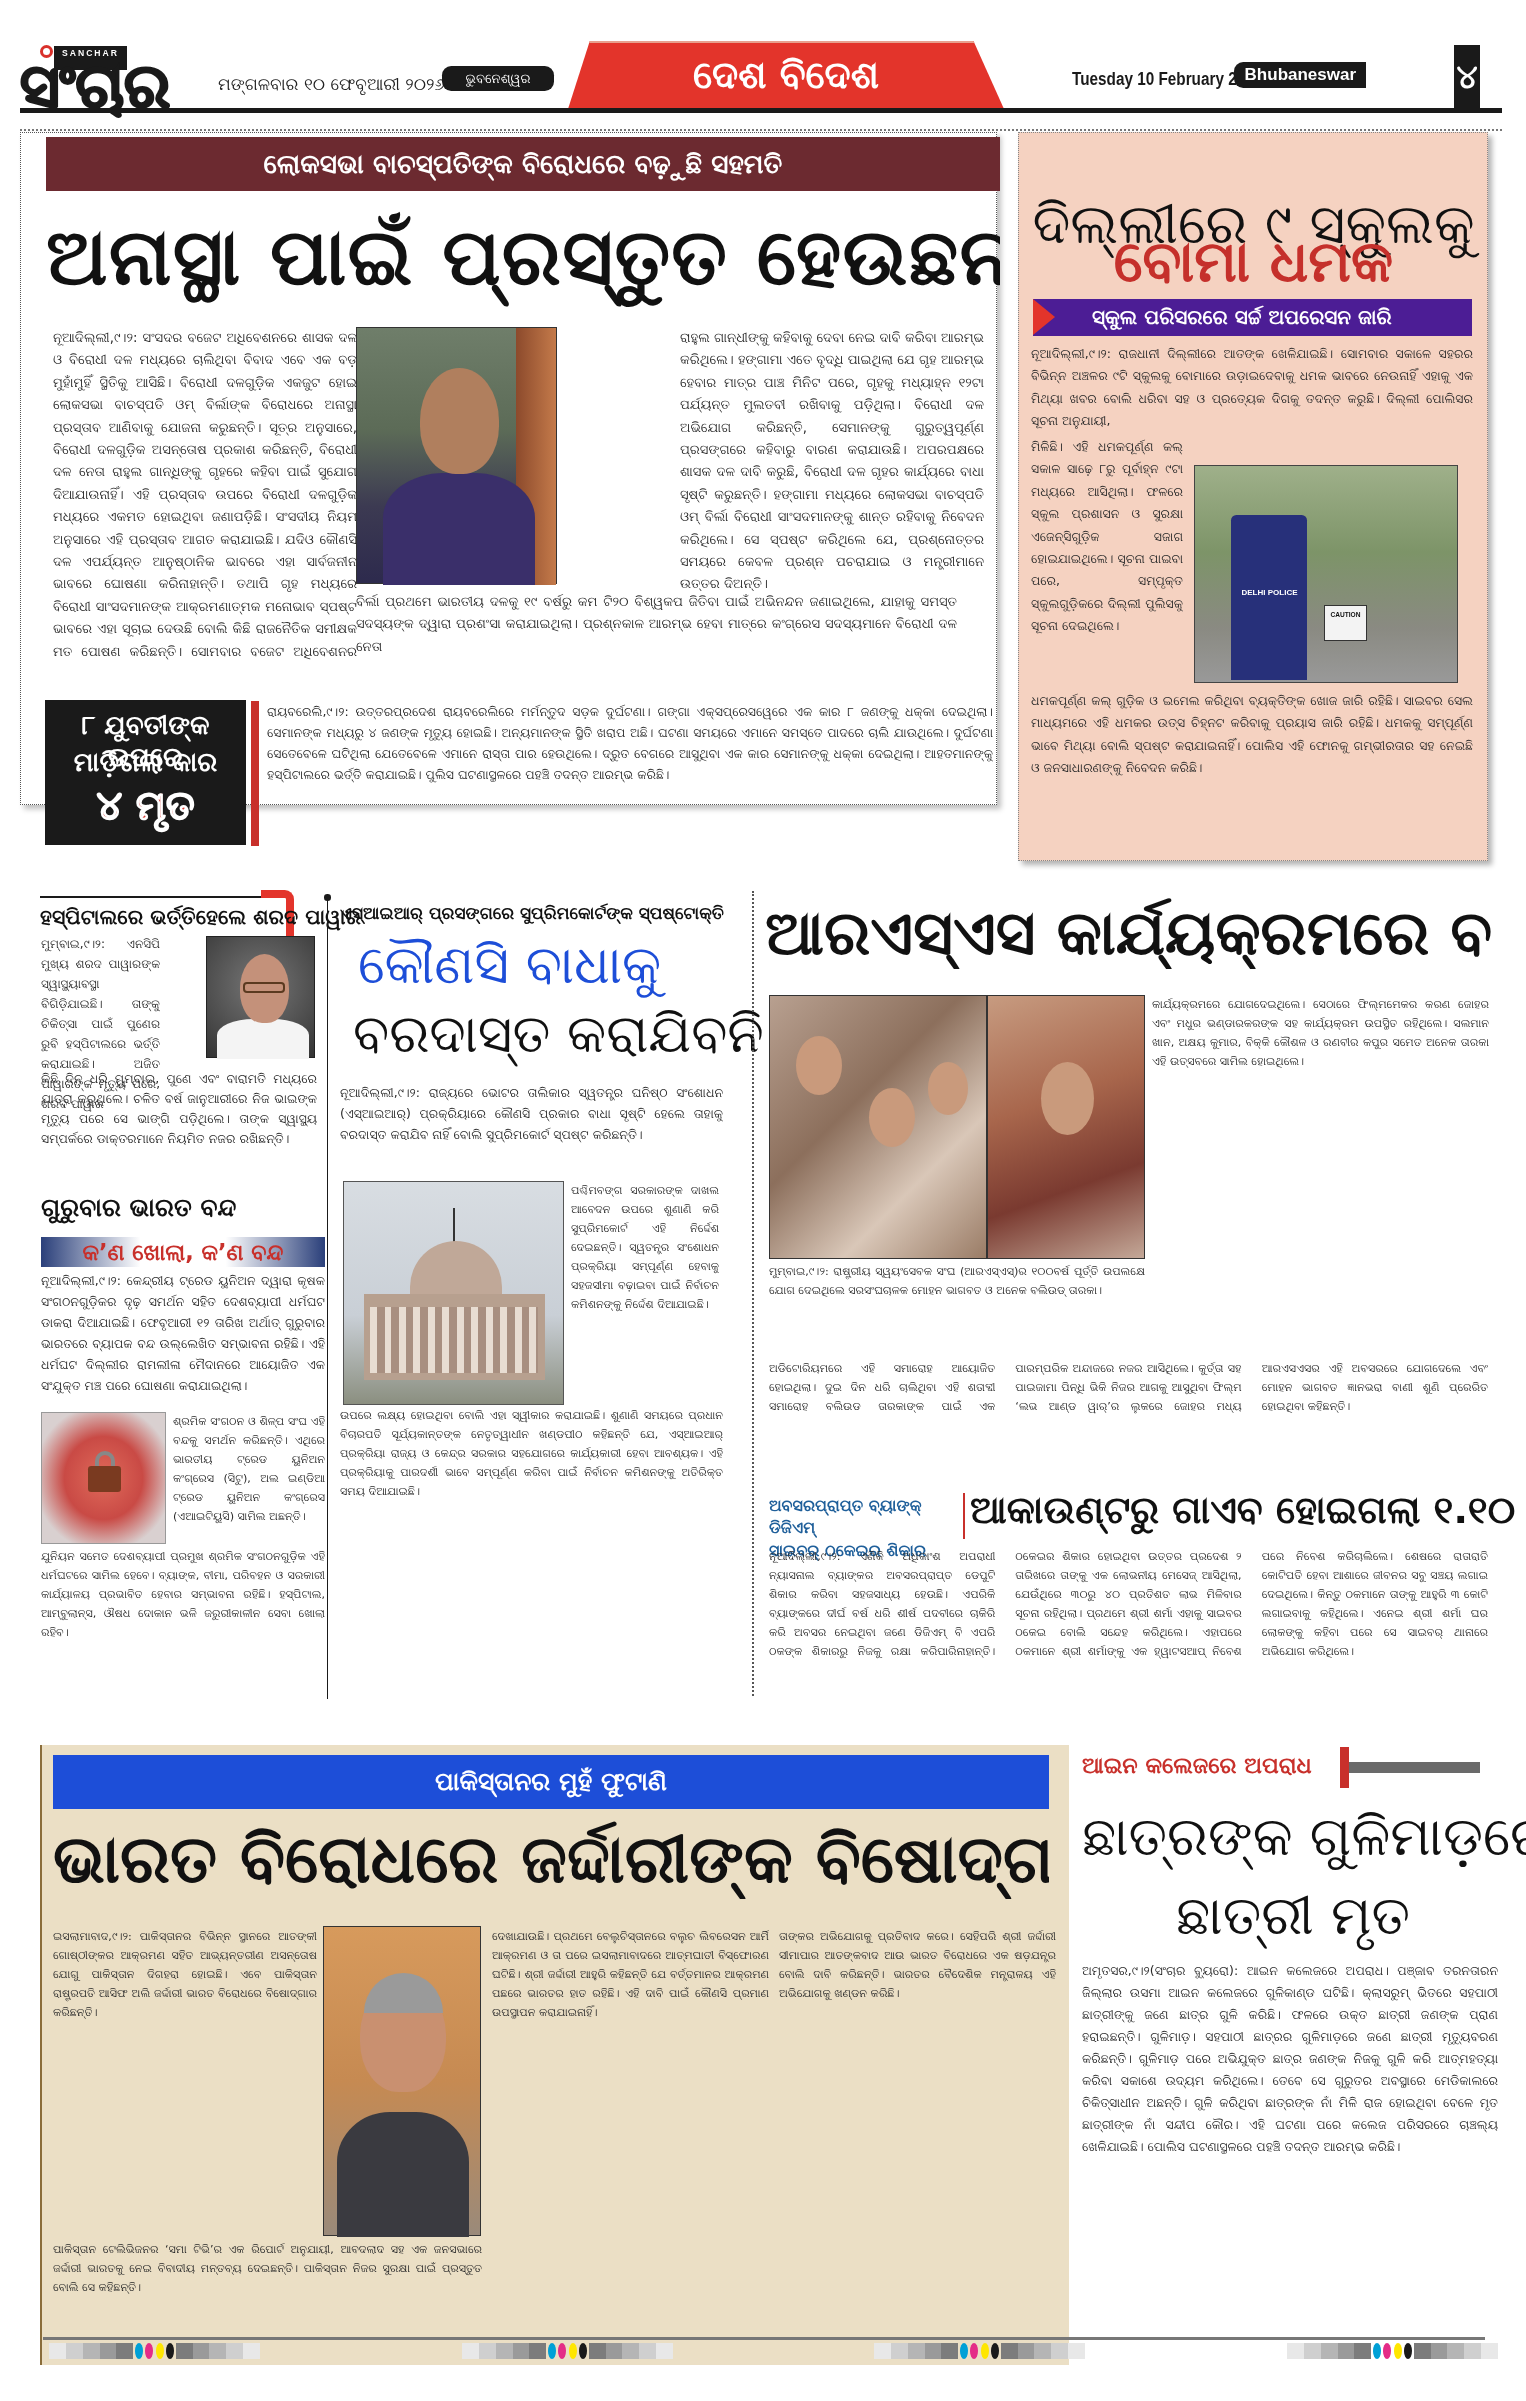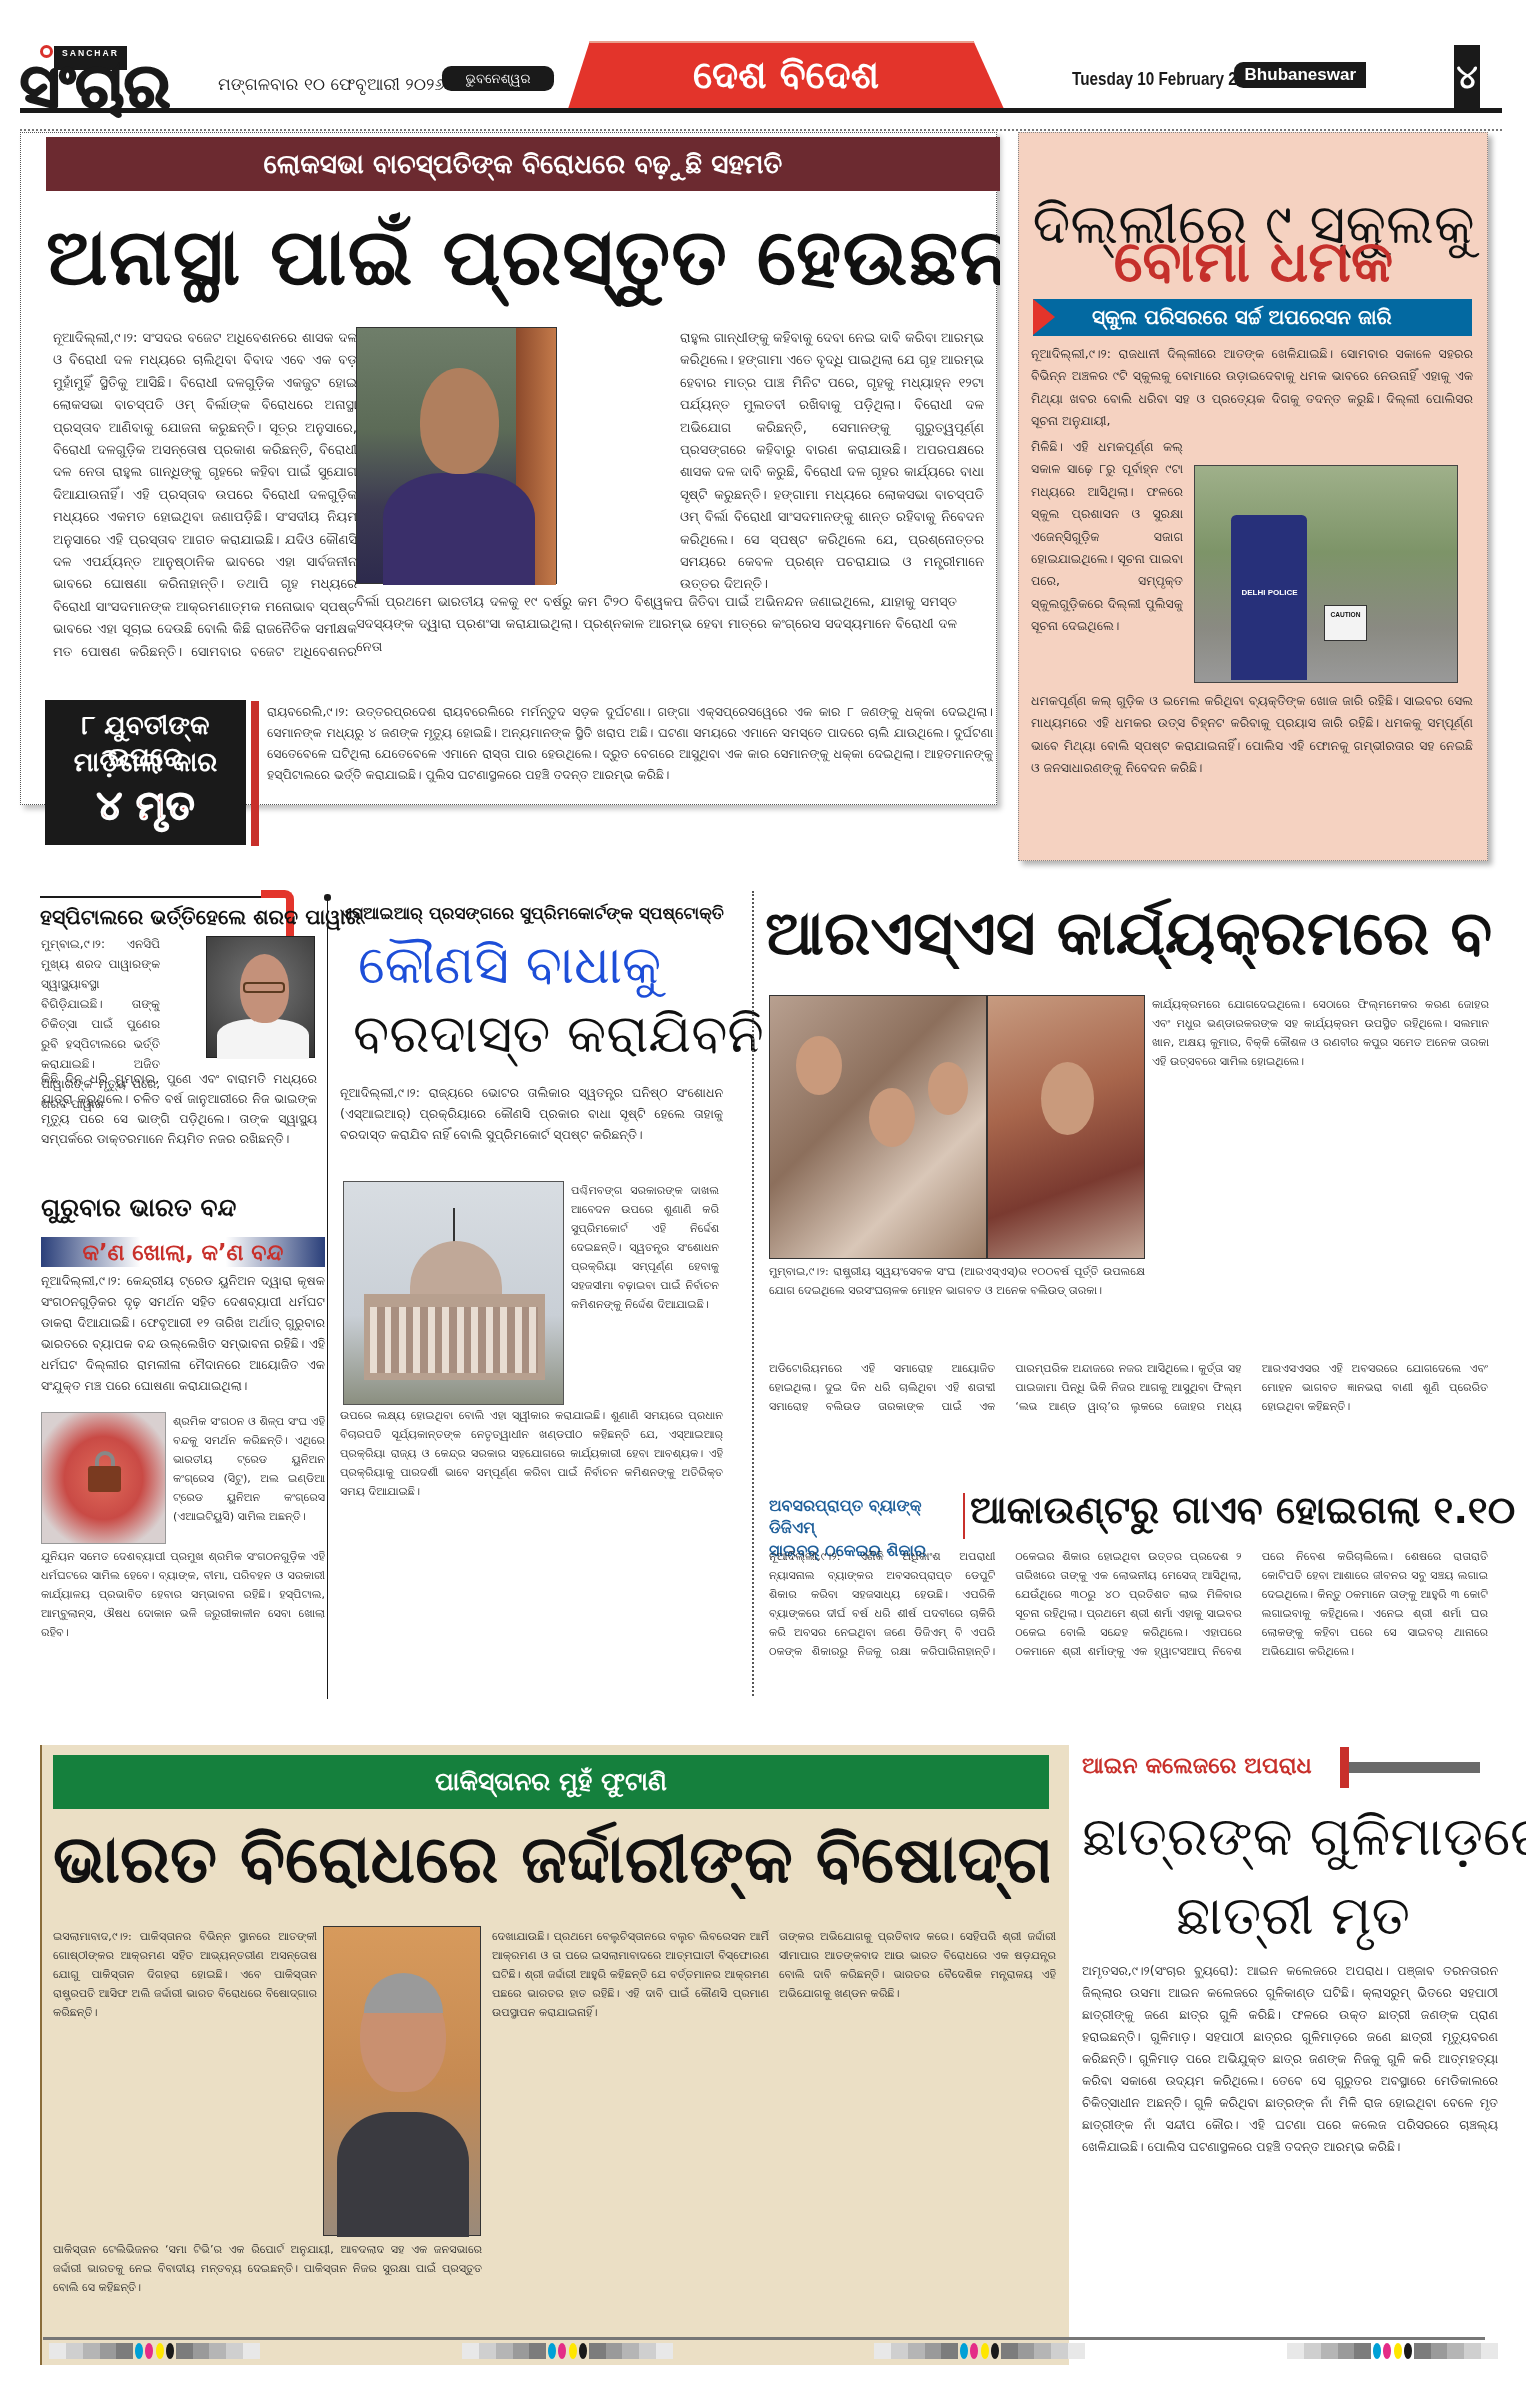--- a/index.html
+++ b/index.html
@@ -30,21 +30,21 @@
   .lead-photo .face { position:absolute; left: 63px; top: 40px; width: 79px; height: 106px; border-radius: 50% 50% 45% 45%; background: #b07f5e; }
   .lead-photo .suit { position:absolute; left: 26.4px; top: 145px; width: 152px; height: 112px; border-radius: 40% 40% 0 0; background: #3a2f6a; }
   .lead-photo .curtain { position:absolute; right: 0; top: 0; width: 40px; height: 257px; background: linear-gradient(90deg,#8c4a2c,#c47a4a); }
   .lead-caption-text { left: 356px; top: 591px; width: 601px; height: 73px; }
   .lead-col3 { left: 680px; top: 327px; width: 304px; height: 264px; }
 
   
   .delhi-box { left: 1018px; top: 132px; width: 470px; height: 729px; background:#f5d2c1; border: 0.7px dotted #888; box-shadow: 4px 4px 5.3px rgba(0,0,0,0.3); }
   .delhi-hl1 { left: 1029px; top: 148px; width: 449px; font: 500 55px "DejaVu Sans", sans-serif; text-align:center; color:#111; white-space:nowrap;margin-top:44px; }
   .delhi-hl2 { left: 1029px; top: 228px; width: 449px; font: bold 57px "DejaVu Sans", sans-serif; text-align:center; color:#c5302b; white-space:nowrap; }
-  .delhi-sub { left: 1033px; top: 299px; width: 439px; height: 37px; background:#0369a1; color:#fff; font: bold 20px "DejaVu Sans", sans-serif; line-height:37px; padding-left: 59px; }
+  .delhi-sub { left: 1033px; top: 299px; width: 439px; height: 37px; background:#4c1d95; color:#fff; font: bold 20px "DejaVu Sans", sans-serif; line-height:37px; padding-left: 59px; }
   .delhi-sub .arrow { position:absolute; left:0; top:0; width: 0; height: 0; border-top: 18.5px solid transparent; border-bottom: 18.5px solid transparent; border-left: 22.4px solid #e3342b; }
   .delhi-sub .arrow2 { position:absolute; left:5.3px; top:0; width: 0; height: 0; border-top: 18.5px solid transparent; border-bottom: 18.5px solid transparent; border-left: 22.4px solid #888; z-index:-1; }
   .delhi-text-top { left: 1031px; top: 343px; width: 442px; height: 92px; font-size: 12.5px; line-height: 22.4px; }
   .delhi-text-left { left: 1031px; top: 436px; width: 152px; height: 257px; font-size: 12.5px; line-height: 22.4px; }
   .delhi-photo { left: 1194px; top: 465px; width: 264px; height: 218px; background: linear-gradient(180deg,#9fb08a 0%,#7d9468 40%,#8a8a82 75%,#999 100%); border:0.7px solid #444; }
   .delhi-photo .bus { position:absolute; left: 36px; top: 49px; width: 76px; height: 165px; background:#27307a; border-radius: 5.3px 5.3px 0 0; }
   .delhi-photo .bus-label { position:absolute; left: 40px; top: 122px; width: 69px; color:#fff; font: bold 8px "Liberation Sans", sans-serif; text-align:center; }
   .delhi-photo .sign { position:absolute; left: 129px; top: 139px; width: 43px; height: 36px; background:#f3f3f3; border:1.3px solid #333; font: bold 6.6px "Liberation Sans", sans-serif; text-align:center; padding-top: 5.3px; color:#111; }
   .delhi-text-bottom { left: 1031px; top: 690px; width: 442px; height: 162px; font-size: 12.5px; line-height: 22.4px; }
 
@@ -105,21 +105,21 @@
   .rss-text-bottom { left: 769px; top: 1359px; width: 719px; height: 119px; font-size: 11.2px; line-height: 19px; column-count: 3; column-gap: 20px; }
 
   
   .bank-kicker { left: 769px; top: 1495px; width: 185px; font: bold 16px "DejaVu Sans", sans-serif; color:#1f5f9a; line-height: 22.4px; }
   .bank-chev { left: 954px; top: 1493px; width: 10.6px; height: 46px; border-right: 2.6px solid #c8302b; }
   .bank-hl { left: 970px; top: 1488px; width: 528px; font: 900 38px "DejaVu Sans", sans-serif; color:#111; white-space:nowrap; }
   .bank-text { left: 769px; top: 1547px; width: 719px; height: 148px; font-size: 11.2px; line-height: 19px; column-count: 3; column-gap: 20px; }
 
   
   .pak-box { left: 40px; top: 1745px; width: 1029px; height: 620px; background:#ebdfc5; border-left: 2px solid #8a6d3b; }
-  .pak-kicker { left: 53px; top: 1755px; width: 996px; height: 54px; background:#15803d; color:#fff; font: bold 25px "DejaVu Sans", sans-serif; text-align:center; line-height:54px; }
+  .pak-kicker { left: 53px; top: 1755px; width: 996px; height: 54px; background:#1d4ed8; color:#fff; font: bold 25px "DejaVu Sans", sans-serif; text-align:center; line-height:54px; }
   .pak-hl { left: 53px; top: 1821px; width: 996px; font: 900 66px "DejaVu Sans", sans-serif; color:#111; text-align:center; white-space:nowrap; overflow:hidden; }
   .pak-text-c1 { left: 53px; top: 1927px; width: 261px; height: 422px; font-size: 11.2px; line-height: 19px; }
   .pak-photo { left: 323px; top: 1926px; width: 158px; height: 310px; background: linear-gradient(180deg,#d79a5c 0%,#c68a52 50%,#9a8a7a 100%); border:0.7px solid #333; }
   .pak-photo .head { position:absolute; left: 36px; top: 53px; width: 86px; height: 112px; border-radius: 50% 50% 45% 45%; background:#c99070; }
   .pak-photo .hair { position:absolute; left: 40px; top: 46px; width: 79px; height: 40px; border-radius: 40px 40px 0 0; background:#9a9a9a; }
   .pak-photo .suit { position:absolute; left: 13.2px; top: 185px; width: 132px; height: 125px; border-radius: 40% 40% 0 0; background:#3a3a40; }
   .pak-text-c1b { left: 53px; top: 2240px; width: 429px; height: 112px; font-size: 11.2px; line-height: 19px; }
   .pak-text-c2 { left: 492px; top: 1927px; width: 277px; height: 426px; font-size: 11.2px; line-height: 19px; }
   .pak-text-c3 { left: 779px; top: 1927px; width: 277px; height: 426px; font-size: 11.2px; line-height: 19px; }
 

